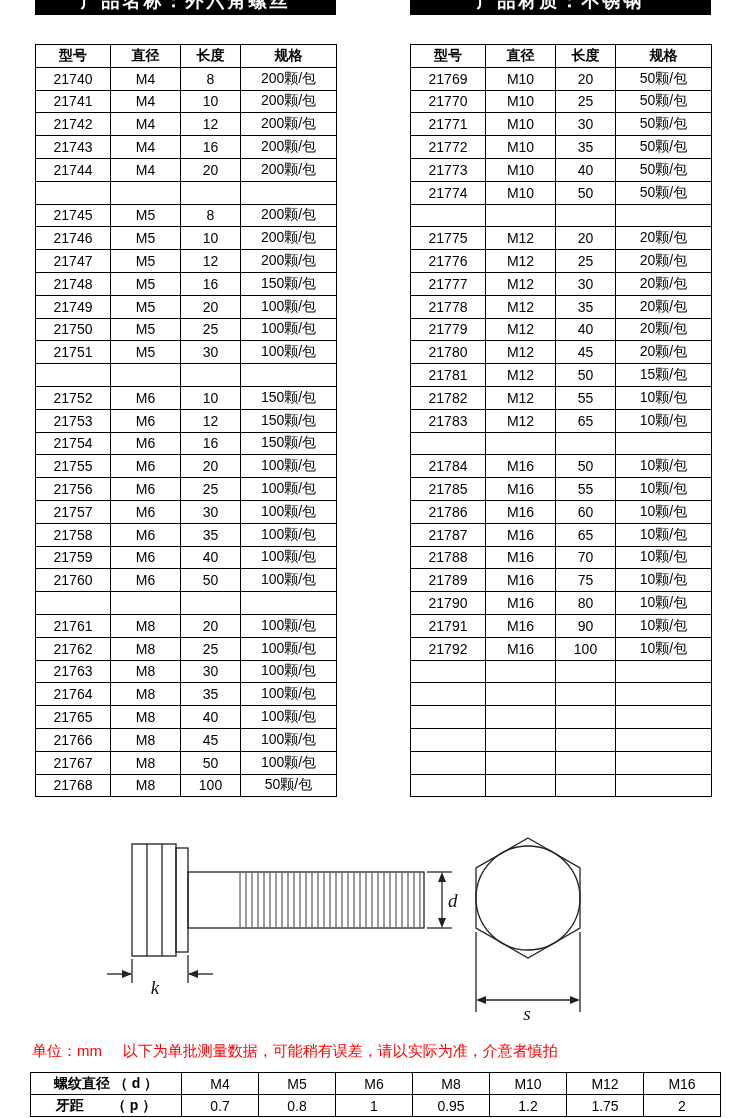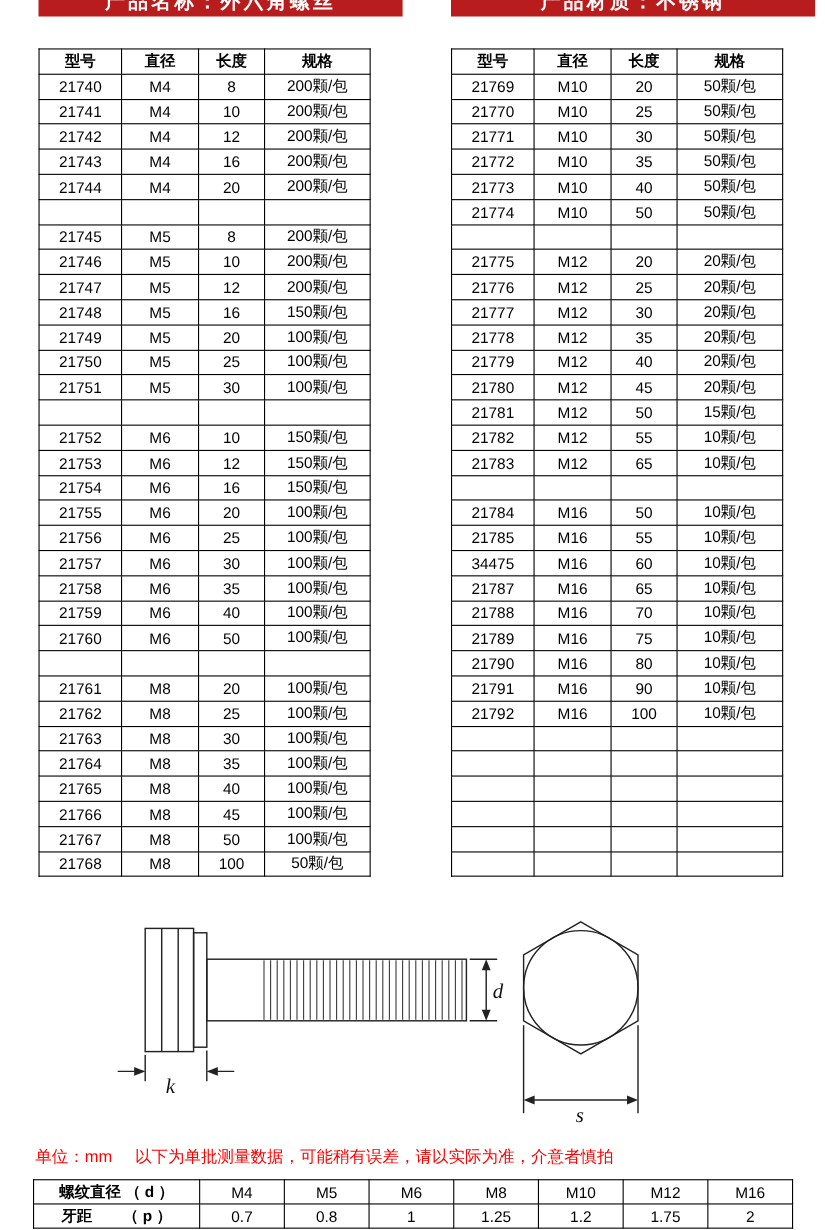--- a/index.html
+++ b/index.html
@@ -3,22 +3,22 @@
 <meta charset="utf-8">
 <style>
   html, body { margin: 0; padding: 0; }
   body {
     width: 750px; height: 1118px;
     background: #ffffff;
     font-family: "Liberation Sans", "DejaVu Sans", sans-serif;
     position: relative; overflow: hidden; color: #000;
   }
   .banner {
-    position: absolute; top: 0; height: 15px; width: 331px;
-    background: #b91c1c; overflow: hidden;
+    position: absolute; top: 0; height: 15px; width: 301px;
+    background: #000000; overflow: hidden;
   }
   .banner span {
     position: absolute; top: -11px; left: 0; right: 0;
     text-align: center; color: #fff; font-size: 18px; font-weight: bold;
     letter-spacing: 3px; white-space: nowrap;
   }
   .banner.b-left  { left: 35px; }
   .banner.b-right { left: 410px; }
 
   table.spec {
@@ -398,21 +398,21 @@
           <td>50</td>
           <td>10颗/包</td>
         </tr>
         <tr>
           <td>21785</td>
           <td>M16</td>
           <td>55</td>
           <td>10颗/包</td>
         </tr>
         <tr>
-          <td>34475</td>
+          <td>21786</td>
           <td>M16</td>
           <td>60</td>
           <td>10颗/包</td>
         </tr>
         <tr>
           <td>21787</td>
           <td>M16</td>
           <td>65</td>
           <td>10颗/包</td>
         </tr>
@@ -577,21 +577,21 @@
           <td>M8</td>
           <td>M10</td>
           <td>M12</td>
           <td>M16</td>
         </tr>
         <tr>
           <td>牙距　　（ p ）</td>
           <td>0.7</td>
           <td>0.8</td>
           <td>1</td>
-          <td>1.25</td>
+          <td>0.95</td>
           <td>1.2</td>
           <td>1.75</td>
           <td>2</td>
         </tr>
       </tbody>
   </table>
 
 </div>
 
 </body></html>

